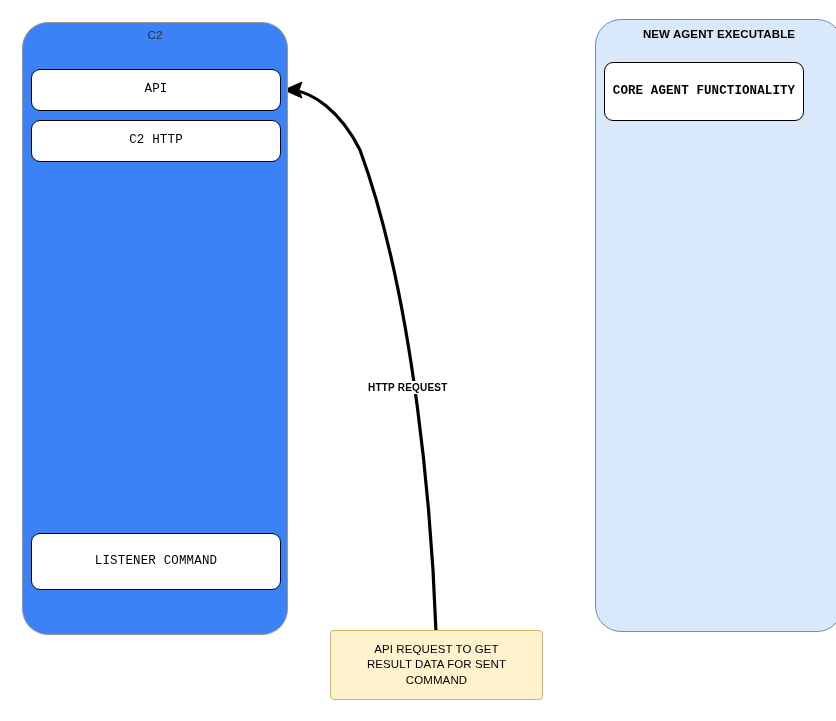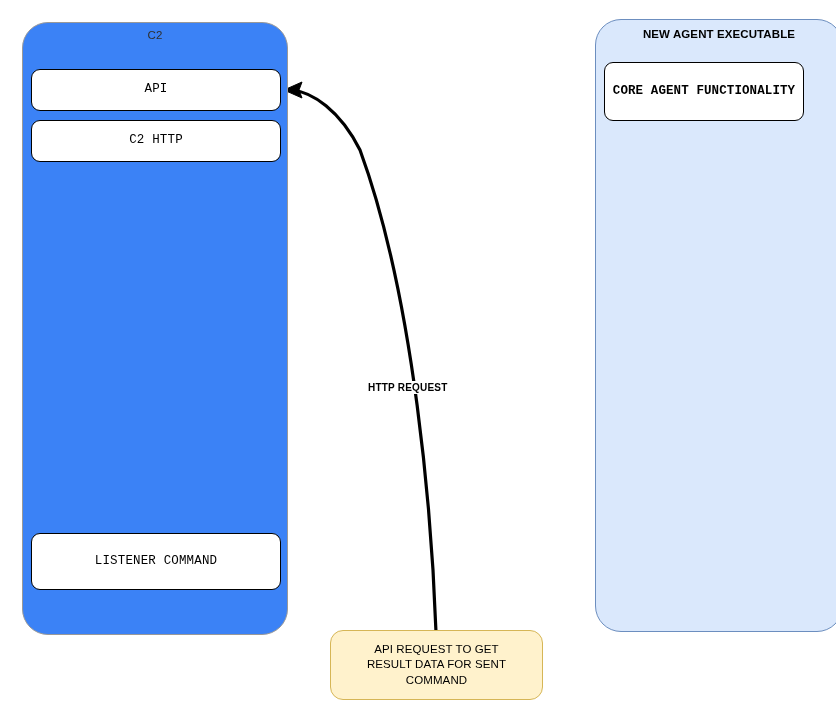--- a/index.html
+++ b/index.html
@@ -118,21 +118,21 @@
   
   .callout {
     position: absolute;
     left: 330px;
     top: 630px;
     width: 213px;
     height: 70px;
     box-sizing: border-box;
     background: #fff2cc;
     border: 1.4px solid #d6b656;
-    border-radius: 13px;
+    border-radius: 4px;
     display: flex;
     align-items: center;
     justify-content: center;
     text-align: center;
     padding: 0 8px;
   }
   .callout-label {
     font-size: 11.5px;
     font-weight: 400;
     line-height: 1.35;

